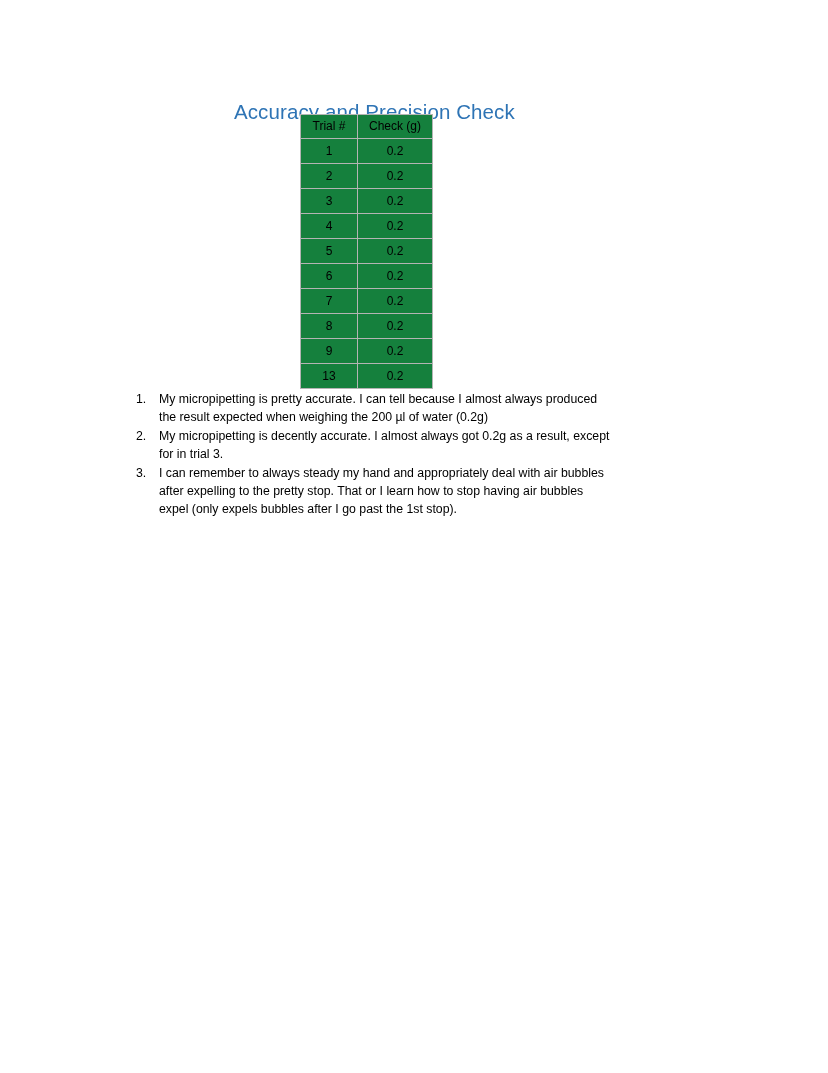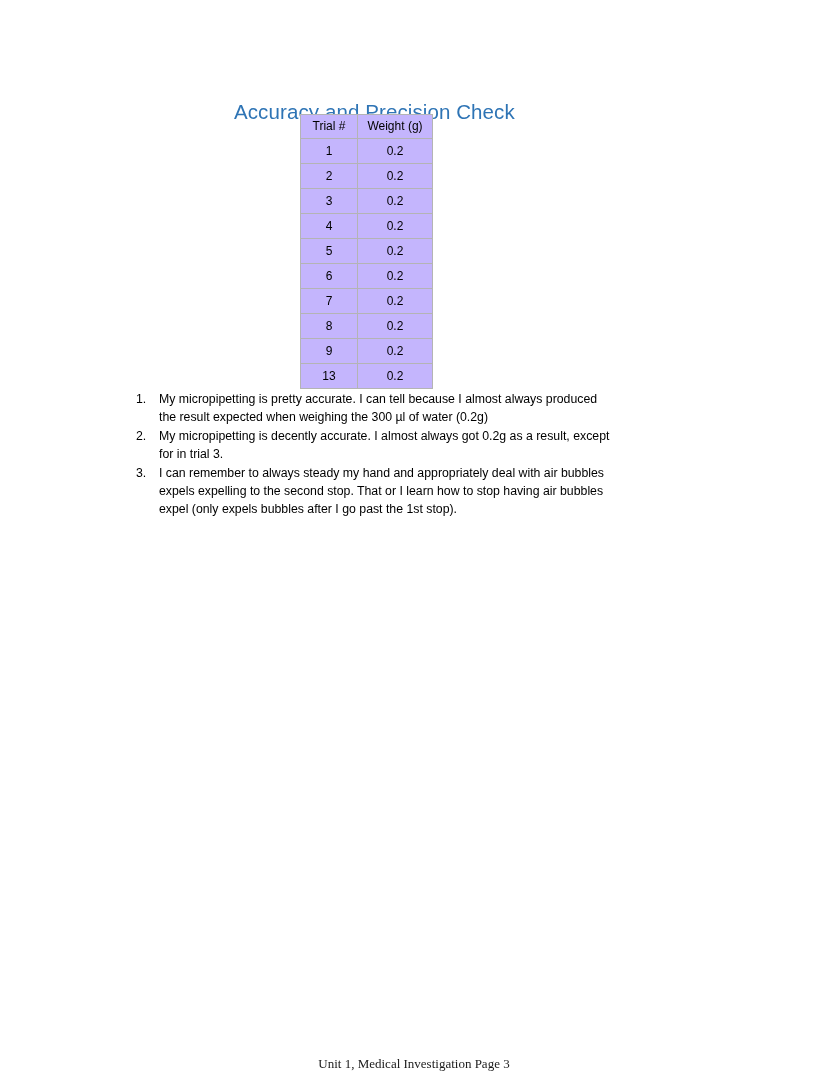--- a/index.html
+++ b/index.html
@@ -45,21 +45,21 @@
     font-size: 12px;
     line-height: 15px;
   }
   .data-table th,
   .data-table td {
     border: 1px solid #b4b4b4;
     text-align: center;
     vertical-align: middle;
     font-weight: 400;
     color: #000;
-    background: #c4b5fd;
+    background: #15803d;
     padding: 0;
   }
   .data-table th {
     height: 23px;
   }
   .data-table td {
     height: 24px;
   }
   .col-trial { width: 56px; }
   .col-weight { width: 74px; }
@@ -109,21 +109,21 @@
 <body>
 
 <div class="page">
 
   <h1 class="doc-title">Accuracy and Precision Check</h1>
 
   <table class="data-table">
     <thead>
       <tr>
         <th class="col-trial">Trial #</th>
-        <th class="col-weight">Weight (g)</th>
+        <th class="col-weight">Check (g)</th>
       </tr>
     </thead>
     <tbody>
       <tr>
         <td class="col-trial">1</td>
         <td class="col-weight">0.2</td>
       </tr>
       <tr>
         <td class="col-trial">2</td>
         <td class="col-weight">0.2</td>
@@ -159,27 +159,26 @@
       <tr>
         <td class="col-trial">13</td>
         <td class="col-weight">0.2</td>
       </tr>
     </tbody>
   </table>
 
   <ol class="notes-list">
     <li>
       <span class="li-num">1.</span>
-      <span class="li-text">My micropipetting is pretty accurate. I can tell because I almost always produced the result expected when weighing the 300 µl of water (0.2g)</span>
+      <span class="li-text">My micropipetting is pretty accurate. I can tell because I almost always produced the result expected when weighing the 200 µl of water (0.2g)</span>
     </li>
     <li>
       <span class="li-num">2.</span>
       <span class="li-text">My micropipetting is decently accurate. I almost always got 0.2g as a result, except for in trial 3.</span>
     </li>
     <li>
       <span class="li-num">3.</span>
-      <span class="li-text">I can remember to always steady my hand and appropriately deal with air bubbles expels expelling to the second stop. That or I learn how to stop having air bubbles expel (only expels bubbles after I go past the 1st stop).</span>
+      <span class="li-text">I can remember to always steady my hand and appropriately deal with air bubbles after expelling to the pretty stop. That or I learn how to stop having air bubbles expel (only expels bubbles after I go past the 1st stop).</span>
     </li>
   </ol>
 
-  <div class="page-footer">Unit 1, Medical Investigation Page 3</div>
 
 </div>
 
 </body></html>

